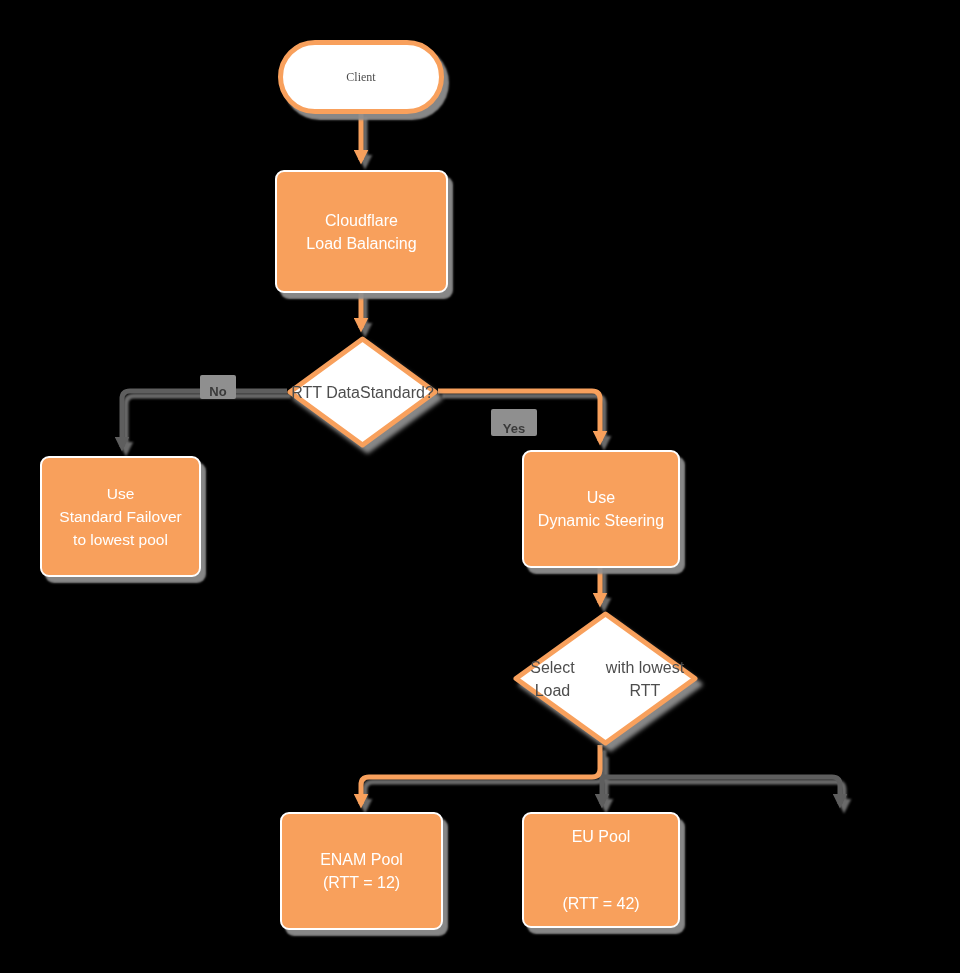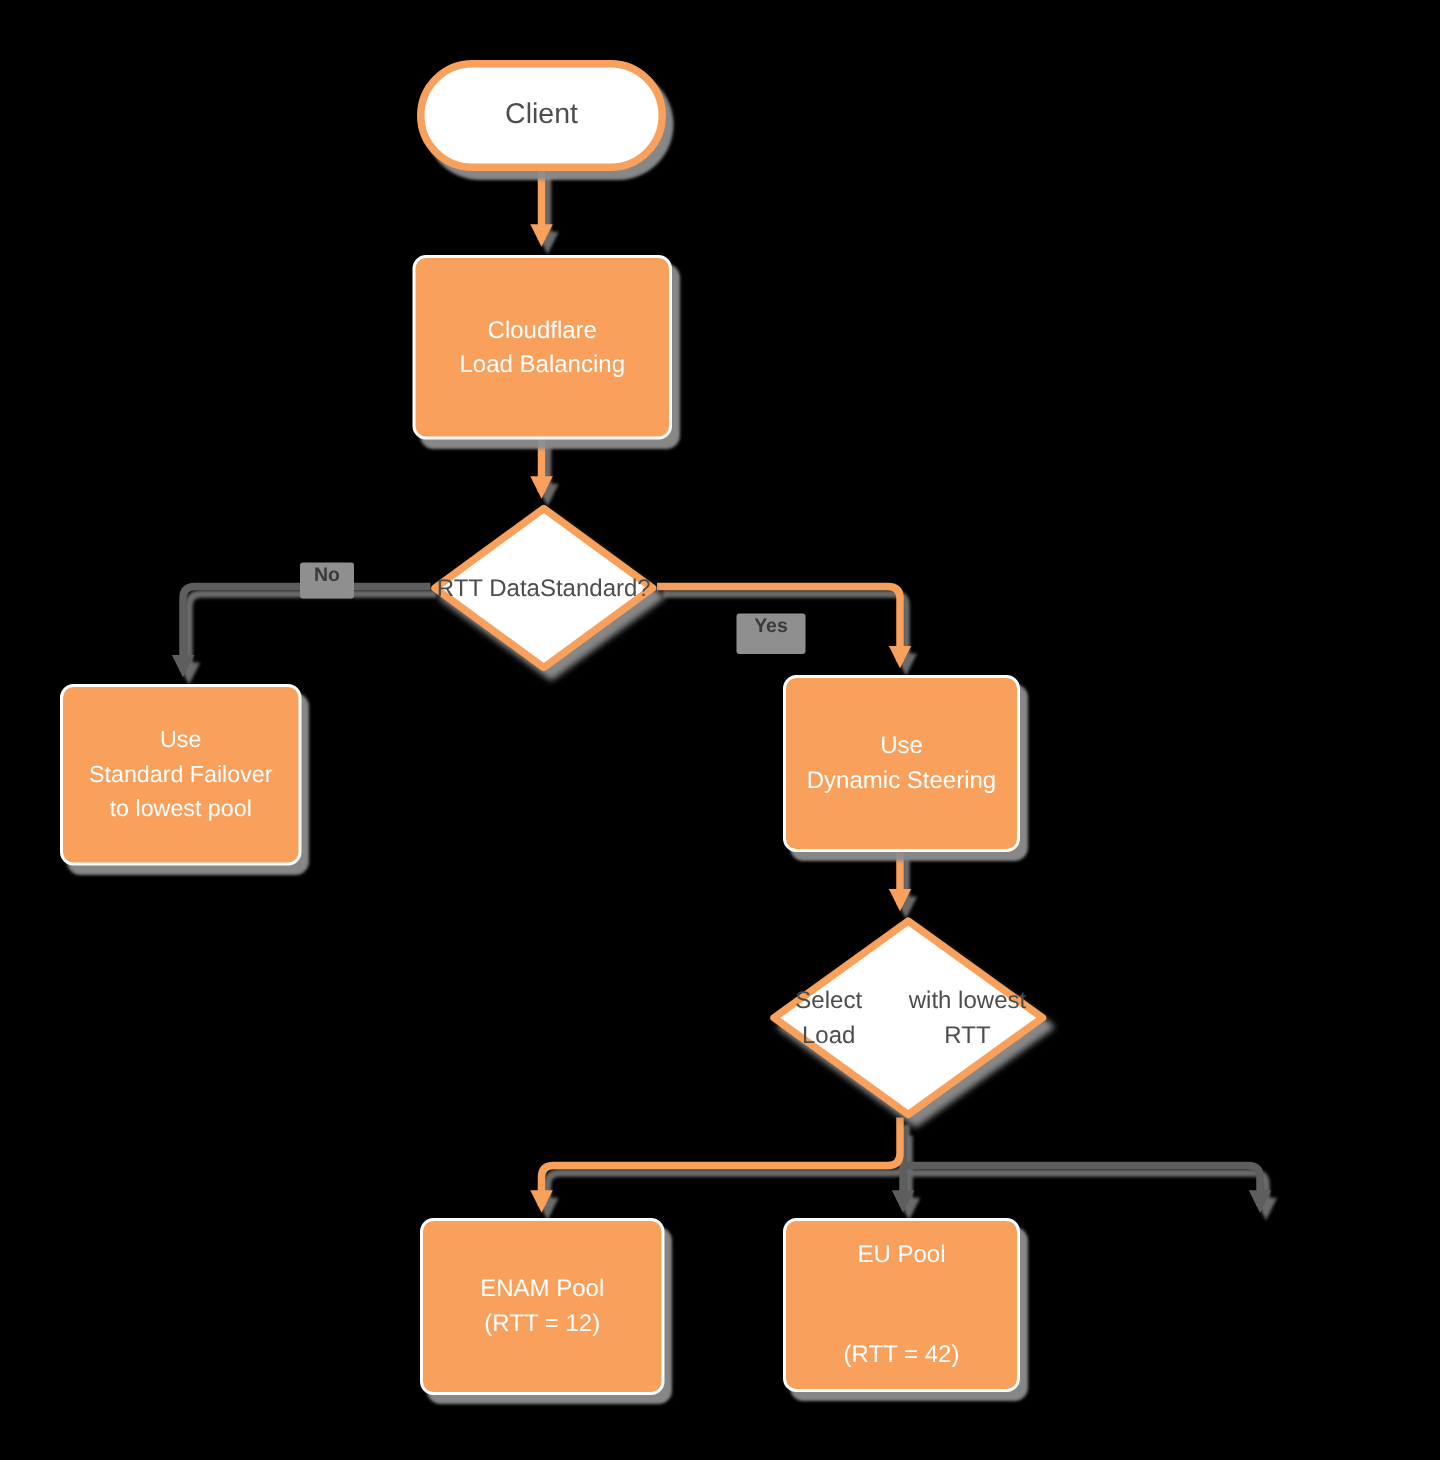--- a/index.html
+++ b/index.html
@@ -45,40 +45,41 @@
     box-sizing:border-box;
   }
   .stadium{
     position:absolute;
     background:var(--white);
     border:5px solid var(--orange);
     border-radius:999px;
     box-shadow:5px 6px 2px rgba(142,142,142,0.95);
     color:var(--node-text-dark);
     display:flex;align-items:center;justify-content:center;
-    font-size:19px;
+    font-size:12px;
     box-sizing:border-box;
+    font-family:Liberation Serif, serif;
   }
   .diamond{position:absolute;}
   .diamond svg{
     position:absolute;left:0;top:0;overflow:visible;
     filter:drop-shadow(5px 6px 2px rgba(142,142,142,0.95));
   }
   .diamond polygon{fill:var(--white);stroke:var(--orange);stroke-width:5;stroke-linejoin:round;}
   .diamond .dlabel{
     position:absolute;left:0;top:0;right:0;bottom:0;
     display:flex;flex-direction:row;align-items:center;justify-content:center;
     color:var(--node-text-dark);font-size:16px;line-height:23px;text-align:center;
   }
   .edge-label{
     position:absolute;
     background:var(--label-bg);
     color:var(--label-text);
     font-size:13px;font-weight:bold;
-    display:flex;align-items:flex-start;justify-content:center;
+    display:flex;align-items:flex-end;justify-content:center;
     border-radius:2px;
   }
   .bold{font-weight:normal;}
 </style>
 </head>
 <body>
 
 <div id="canvas">
 
   <svg id="edges" viewBox="0 0 960 973" xmlns="http://www.w3.org/2000/svg">

